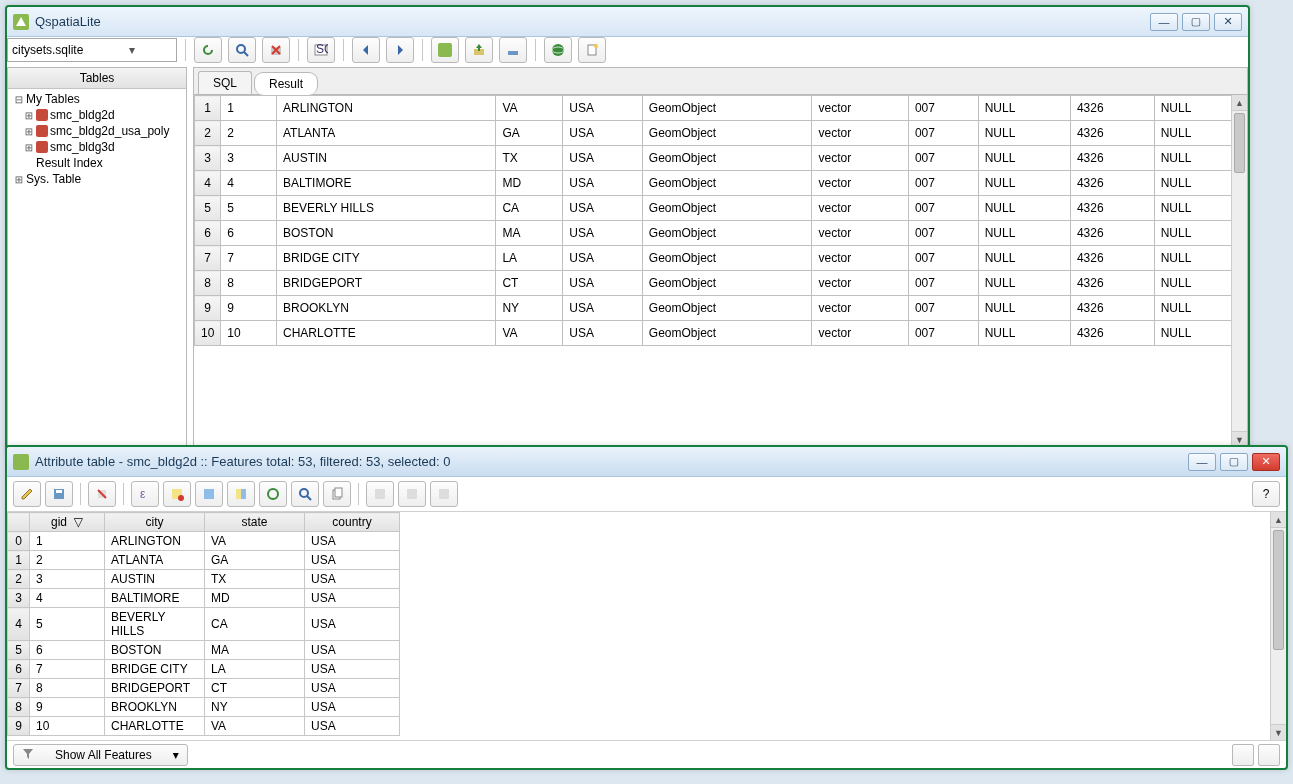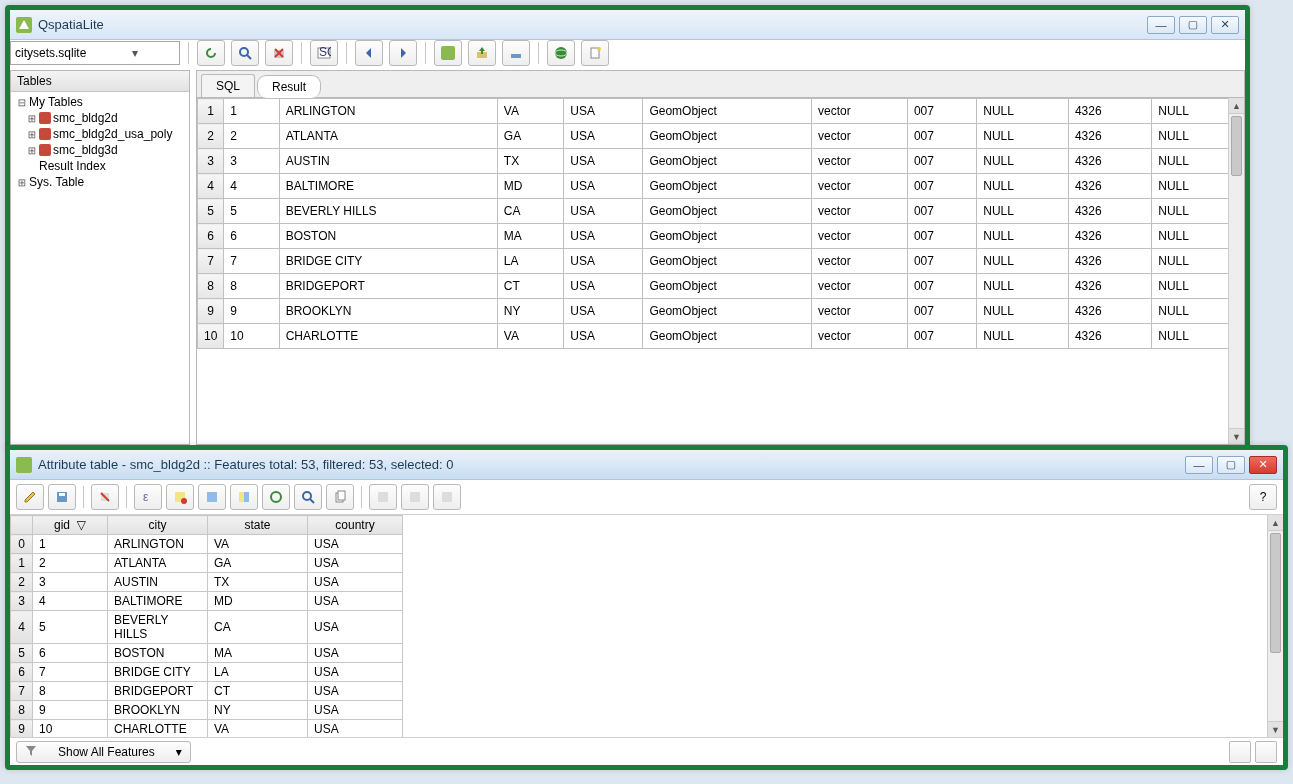--- a/index.html
+++ b/index.html
@@ -1,40 +1,40 @@
 <!DOCTYPE html>
 <html><head>
 <meta charset="utf-8">
 <style>
   * { box-sizing: border-box; margin: 0; padding: 0; font-family: "Segoe UI", Tahoma, sans-serif; font-size: 12px; }
   body { background:#dde7f0; width:1293px; height:784px; overflow:hidden; position:relative; }
 
   
-  .win { position:absolute; background:#fff; border:5px solid #15803d; border-radius:4px; box-shadow:0 0 6px rgba(0,0,0,.15); display:flex; flex-direction:column; }
+  .win { position:absolute; background:#fff; border:2px solid #15803d; border-radius:4px; box-shadow:0 0 6px rgba(0,0,0,.15); display:flex; flex-direction:column; }
   .titlebar { height:30px; background:linear-gradient(#eef5fc,#d7e6f5); border-bottom:1px solid #b0c6dd; display:flex; align-items:center; padding:0 6px; border-radius:4px 4px 0 0; }
   .titlebar .ico { width:16px; height:16px; margin-right:6px; }
   .titlebar .title { flex:1; color:#1b3a57; font-size:13px; }
   .winbtns { display:flex; gap:4px; }
   .winbtn { width:28px; height:18px; border:1px solid #8aa9c8; background:linear-gradient(#f6fafe,#dbe8f5); border-radius:2px; display:flex; align-items:center; justify-content:center; cursor:default; font-size:11px; color:#2b4660; }
   .winbtn.close { background:linear-gradient(#ef6b62,#d43b2f); border-color:#a52e23; color:#fff; }
   .winbtn.plainclose { }
 
   
   #qsl { left:5px; top:5px; width:1245px; height:445px; }
   #qsl .body { flex:1; display:flex; flex-direction:column; padding:0; gap:4px; overflow:hidden; }
   .toolbar1 { display:flex; align-items:center; gap:6px; }
   .combo { width:170px; height:24px; border:1px solid #a9a9a9; background:#fff; display:flex; align-items:center; padding:0 4px; }
   .combo span { flex:1; }
   .combo .dd { width:14px; text-align:center; color:#555; }
   .tbbtn { width:28px; height:26px; border:1px solid #b9b9b9; border-radius:3px; background:linear-gradient(#fdfdfd,#eee); display:flex; align-items:center; justify-content:center; }
   .sep { width:1px; height:22px; background:#c7c7c7; margin:0 2px; }
 
   .split { flex:1; display:flex; gap:6px; overflow:hidden; }
   .sidebar { width:180px; border:1px solid #b9b9b9; display:flex; flex-direction:column; }
-  .sidebar .hdr { background:linear-gradient(#f4f4f4,#e2e2e2); border-bottom:1px solid #c4c4c4; padding:3px 6px; }
+  .sidebar .hdr { background:linear-gradient(#f4f4f4,#e2e2e2); border-bottom:1px solid #c4c4c4; padding:3px 6px;text-align:center; }
   .tree { flex:1; padding:2px; overflow:auto; }
   .tree ul { list-style:none; }
   .tree li { padding:1px 0 1px 4px; white-space:nowrap; display:flex; align-items:center; gap:2px; cursor:default; }
   .tree .tw { width:10px; text-align:center; color:#555; font-size:10px; }
   .tree .dbico { width:12px; height:12px; background:#c54a3c; border-radius:2px; display:inline-block; }
   .tree .indent { padding-left:14px; }
 
   .mainpane { flex:1; display:flex; flex-direction:column; border:1px solid #b9b9b9; overflow:hidden; }
   .tabs { display:flex; border-bottom:1px solid #b9b9b9; background:#efefef; padding-top:3px; padding-left:4px; gap:2px; }
   .tab { padding:4px 14px; border:1px solid #b9b9b9; border-bottom:none; background:#f4f4f4; border-radius:3px 3px 0 0; cursor:default; }

